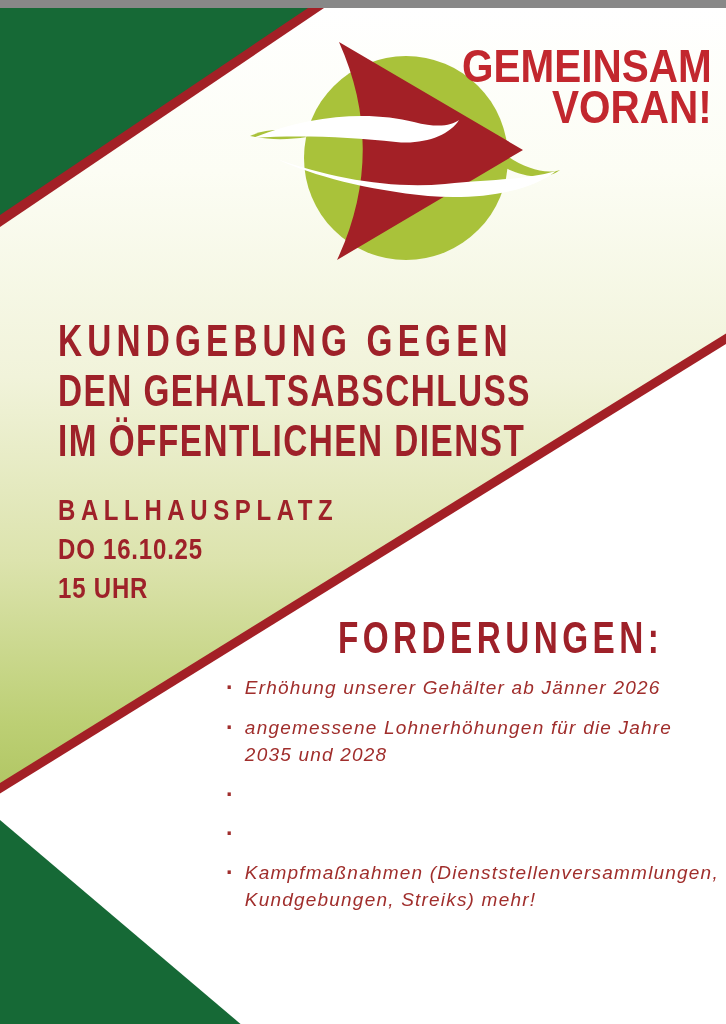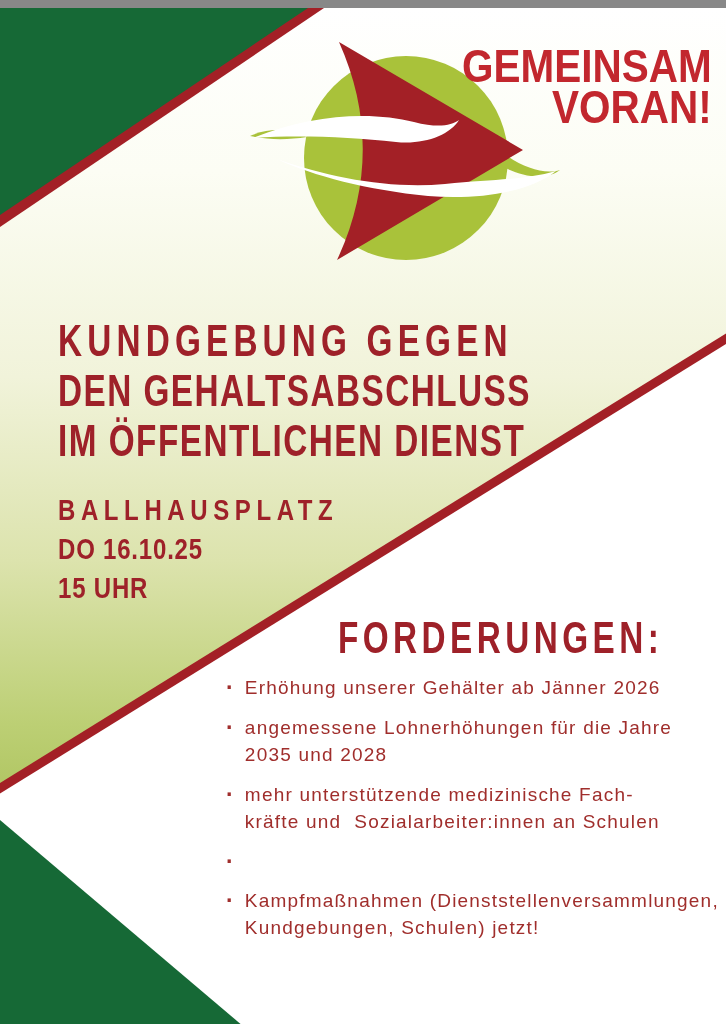--- a/index.html
+++ b/index.html
@@ -61,21 +61,21 @@
   .bullets{
     position:absolute;left:226px;top:666px;width:500px;
     margin:0;padding:0;list-style:none;
   }
   .bullet-item{
     display:flex;gap:10px;margin:0 0 13px 0;
     font-size:19px;line-height:27px;letter-spacing:1.2px;
     color:#a02e2c;font-weight:500;
   }
   .bullet-dot{flex:0 0 auto;font-size:23px;line-height:26px;font-weight:700;}
-  .bullet-text{white-space:pre-wrap;}
+  .bullet-text{white-space:pre-wrap;font-style:italic;}
 </style>
 </head>
 <body>
 
 <div class="poster">
 
   <div class="band"></div>
 
   <svg class="deco" width="726" height="1024" viewBox="0 0 726 1024" aria-hidden="true">
 
@@ -120,26 +120,24 @@
       <span class="bullet-dot">·</span>
       <span class="bullet-text">Erhöhung unserer Gehälter ab Jänner 2026</span>
     </li>
     <li class="bullet-item">
       <span class="bullet-dot">·</span>
       <span class="bullet-text">angemessene Lohnerhöhungen für die Jahre
 2035 und 2028</span>
     </li>
     <li class="bullet-item">
       <span class="bullet-dot">·</span>
-      <span class="bullet-text">mehr unterstützende medizinische Fach-
-kräfte und  Sozialarbeiter:innen an Schulen</span>
     </li>
     <li class="bullet-item">
       <span class="bullet-dot">·</span>
     </li>
     <li class="bullet-item">
       <span class="bullet-dot">·</span>
       <span class="bullet-text">Kampfmaßnahmen (Dienststellenversammlungen,
-Kundgebungen, Schulen) jetzt!</span>
+Kundgebungen, Streiks) mehr!</span>
     </li>
   </ul>
 
 </div>
 
 </body></html>

